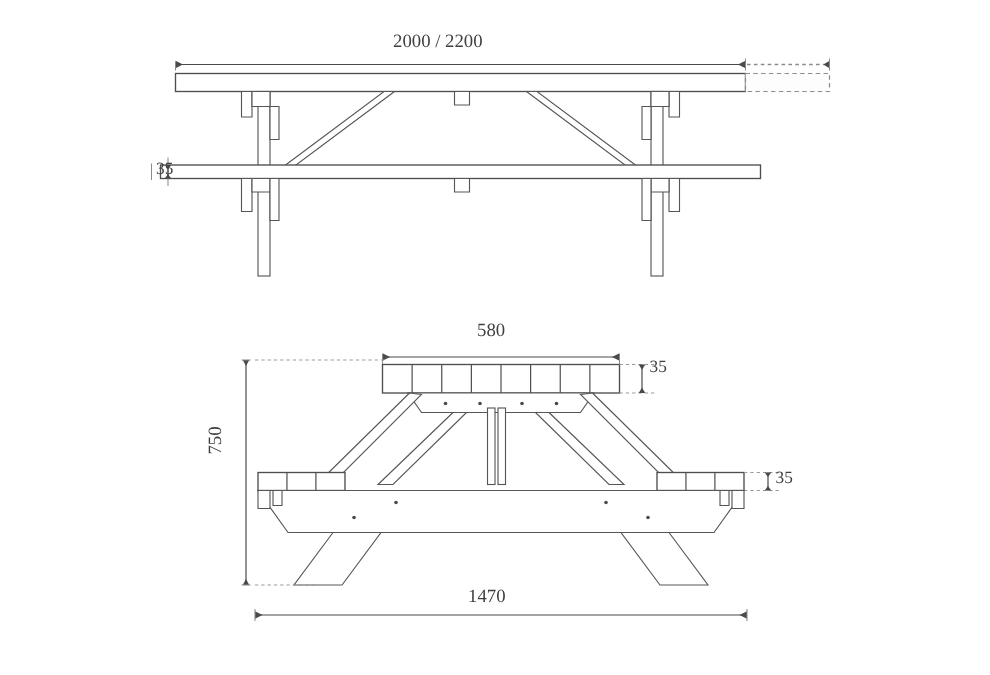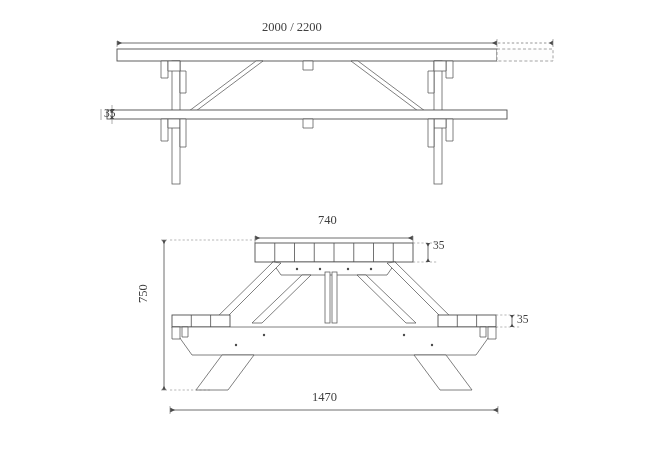--- a/index.html
+++ b/index.html
@@ -187,21 +187,21 @@
         <line class="extline-solid" x1="498" y1="406" x2="498" y2="414"></line>
       </g>
     </g>
   </svg>
 
   <div style="position:absolute;left:0;top:0;width:660px;height:450px;pointer-events:none;">
     <div style="position:absolute;left:262px;top:20px;font-size:12.5px;color:#3f3f3f;">2000 / 2200</div>
 
     <div style="position:absolute;left:104px;top:107px;font-size:11.5px;color:#3f3f3f;">35</div>
 
-    <div style="position:absolute;left:318px;top:213px;font-size:12.5px;color:#3f3f3f;">740</div>
+    <div style="position:absolute;left:318px;top:213px;font-size:12.5px;color:#3f3f3f;">580</div>
 
     <div style="position:absolute;left:433px;top:239px;font-size:11.5px;color:#3f3f3f;">35</div>
 
     <div style="position:absolute;left:517px;top:313px;font-size:11.5px;color:#3f3f3f;">35</div>
 
     <div style="position:absolute;left:136px;top:303px;font-size:12.5px;color:#3f3f3f;
                 transform:rotate(-90deg);transform-origin:left top;white-space:nowrap;">750</div>
 
     <div style="position:absolute;left:312px;top:390px;font-size:12.5px;color:#3f3f3f;text-align:center;">1470</div>
   </div>

